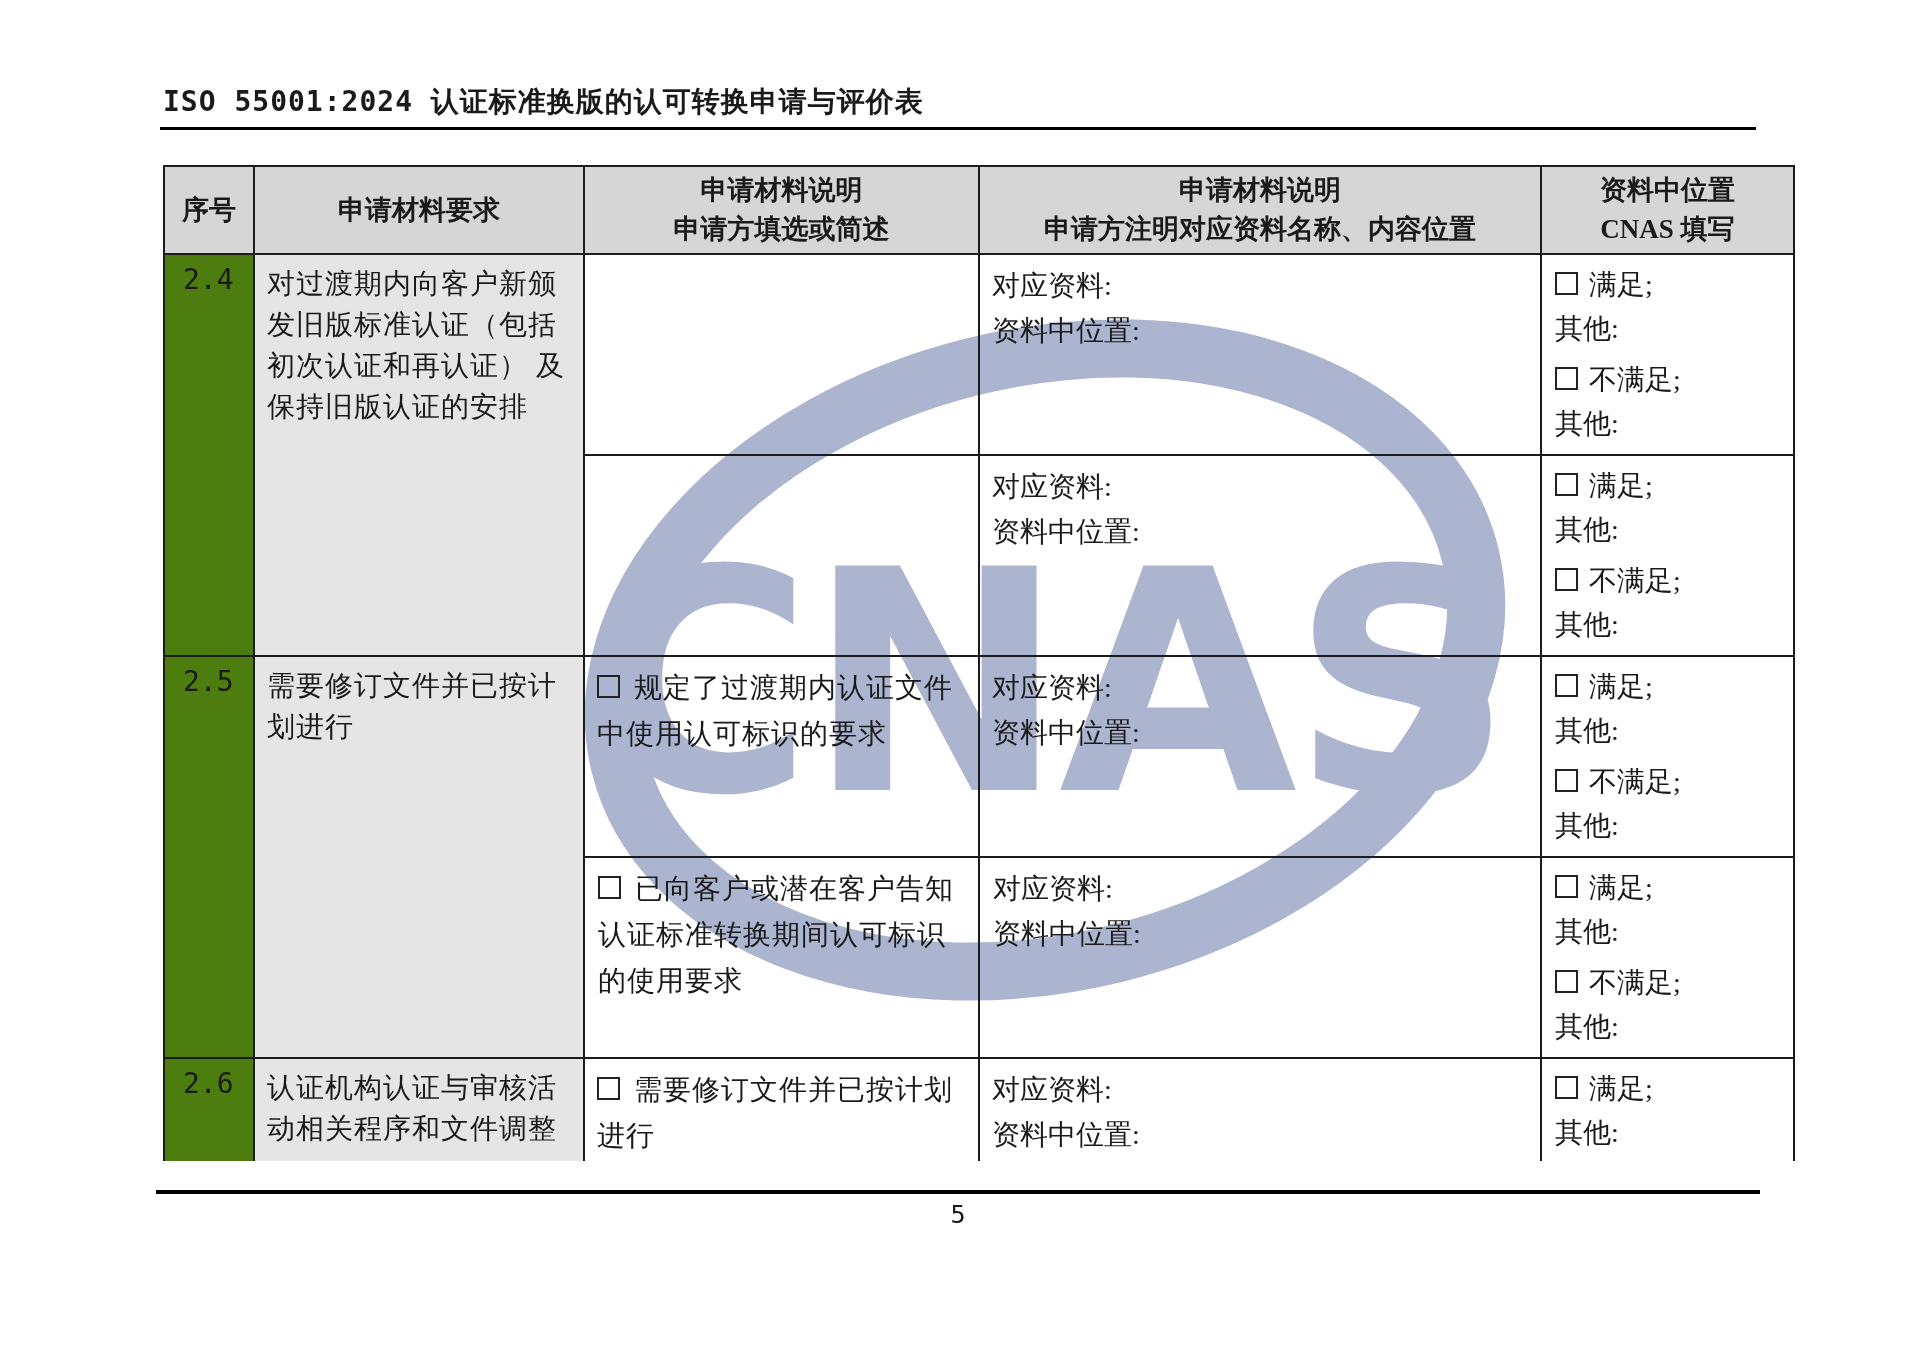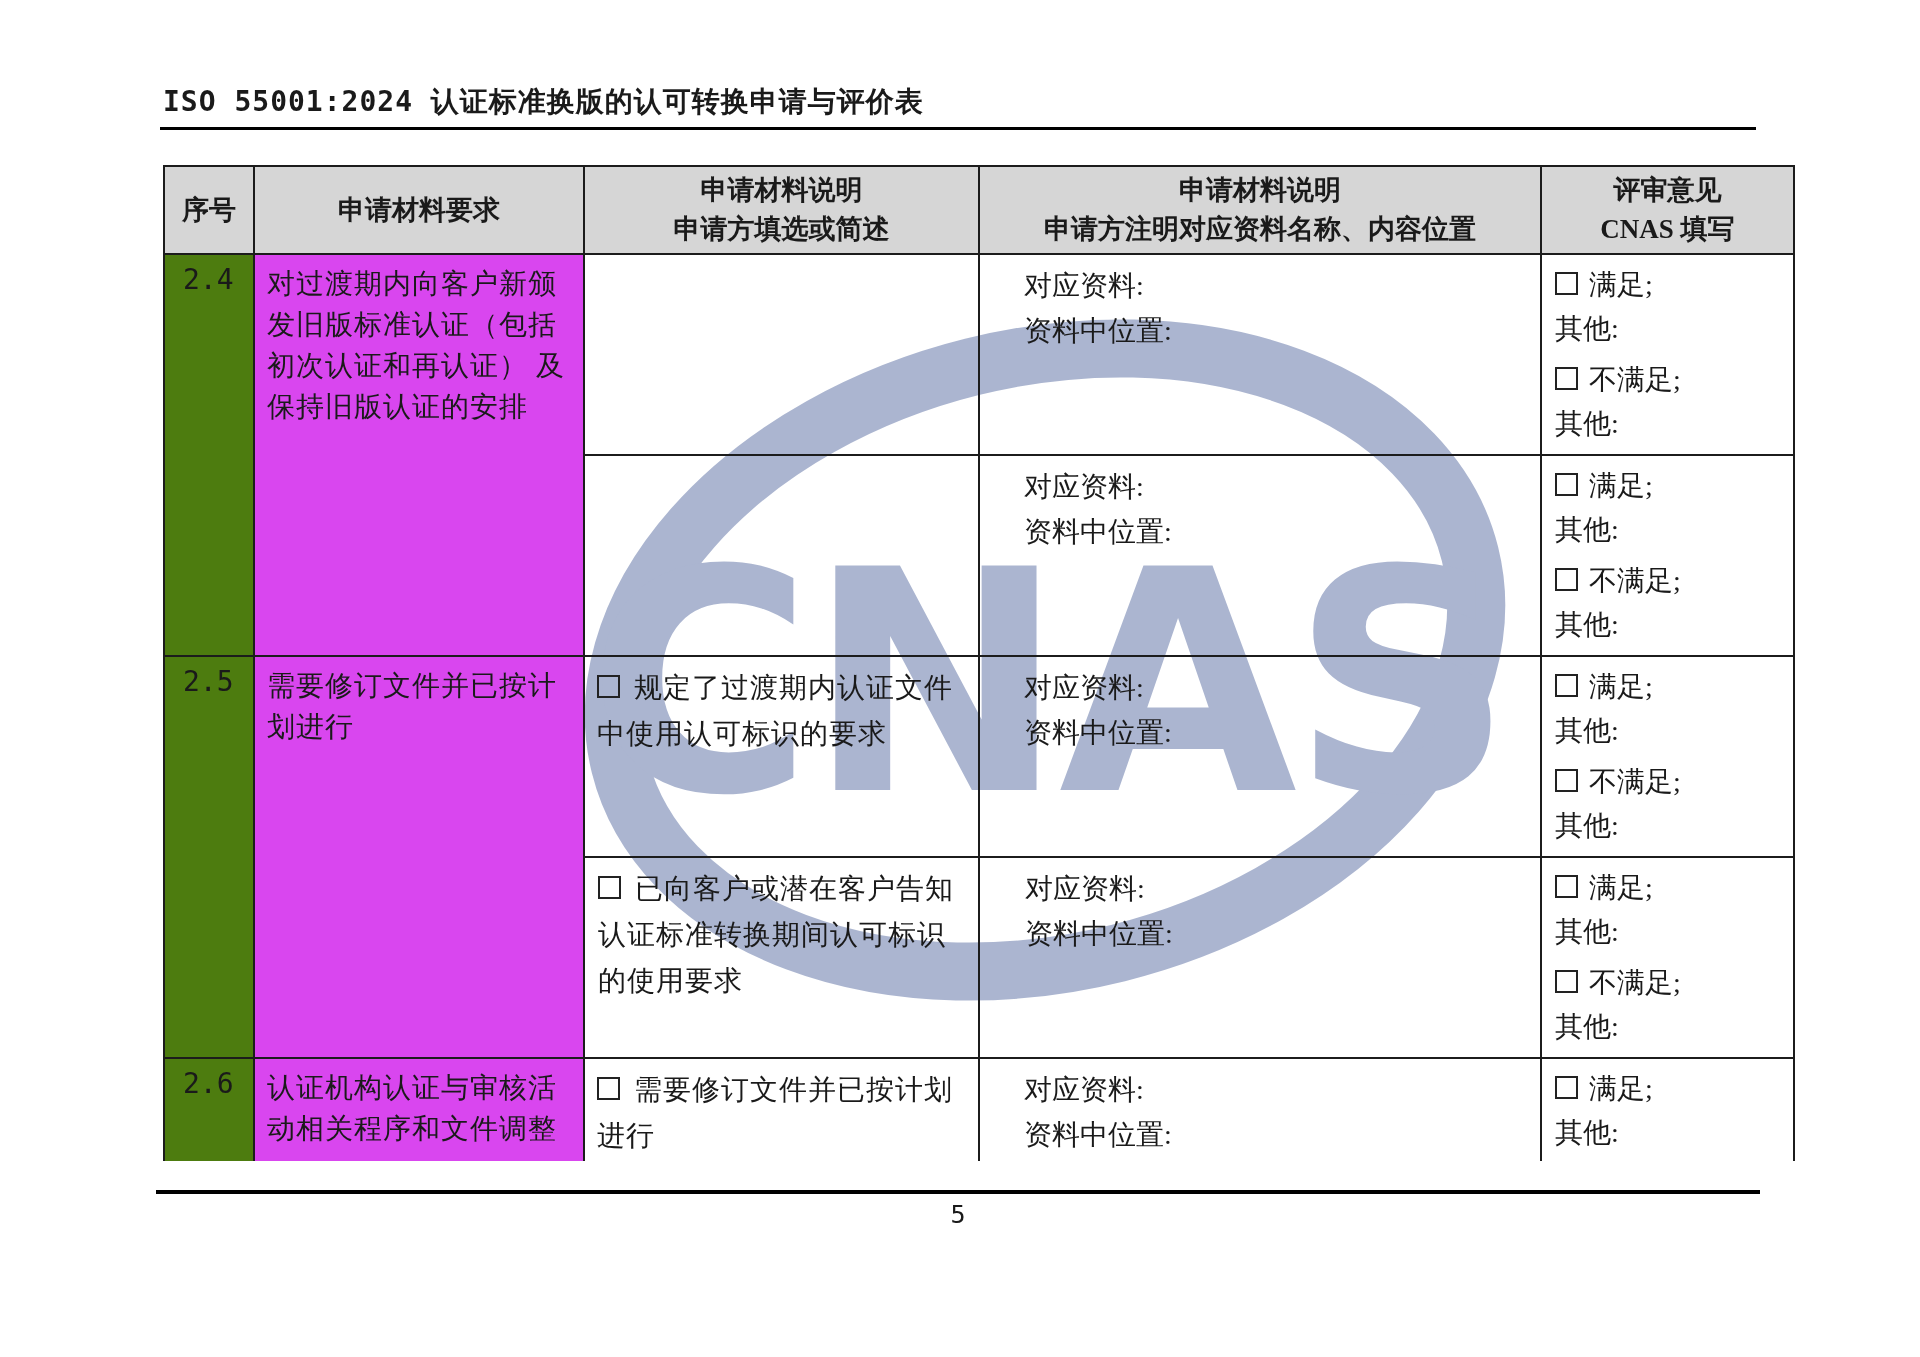--- a/index.html
+++ b/index.html
@@ -29,24 +29,24 @@
   tr.h-24a>td{height:116px;}
   tr.h-24b>td{height:129px;}
   tr.h-25a>td{height:112px;}
   tr.h-25b>td{height:133px;padding-left:13px;}
   tr.h-26 >td{height:120px;}
   th{
     background:#d6d6d6; text-align:center; vertical-align:middle;
     font-weight:bold; font-size:27px; line-height:39px; padding:4px 6px;
   }
   .c-no{background:#4d7c0f; font-size:28px; padding-left:18px; font-family:"DejaVu Sans Mono","Liberation Serif",serif;}
-  .c-req{background:#d946ef; font-size:28px; line-height:41px; letter-spacing:1px;}
+  .c-req{background:#e5e5e5; font-size:28px; line-height:41px; letter-spacing:1px;}
   .c-desc{font-size:28px; line-height:46px; letter-spacing:1px;}
   .c-idx{font-size:28px;}
-  .c-idx div{line-height:45px;margin-left:32px;}
+  .c-idx div{line-height:45px;}
   .c-rev{font-size:28px; padding-left:13px;}
   .rv{line-height:44px; white-space:nowrap;}
   .rv-other{line-height:44px;}
   .rv.gap{margin-top:7px;}
   .opt{margin-bottom:16px;}
   .opt:last-child{margin-bottom:0;}
   .cb{
     display:inline-block; width:19px; height:19px; border:2px solid #222;
     margin-right:14px; vertical-align:-1px; background:transparent;
   }
@@ -93,21 +93,21 @@
             </th>
         <th>
           <div>申请材料说明</div>
           <div>申请方填选或简述</div>
         </th>
         <th>
           <div>申请材料说明</div>
           <div>申请方注明对应资料名称、内容位置</div>
         </th>
         <th>
-          <div>评审意见</div>
+          <div>资料中位置</div>
           <div>CNAS 填写</div>
         </th>
       </tr>
 
       <tr class="h-24a">
         <td class="c-no" rowspan="2">2.4</td>
         <td class="c-req" rowspan="2">对过渡期内向客户新颁发旧版标准认证（包括初次认证和再认证） 及保持旧版认证的安排</td>
         <td class="c-desc"></td>
         <td class="c-idx">
           <div>对应资料:</div>

